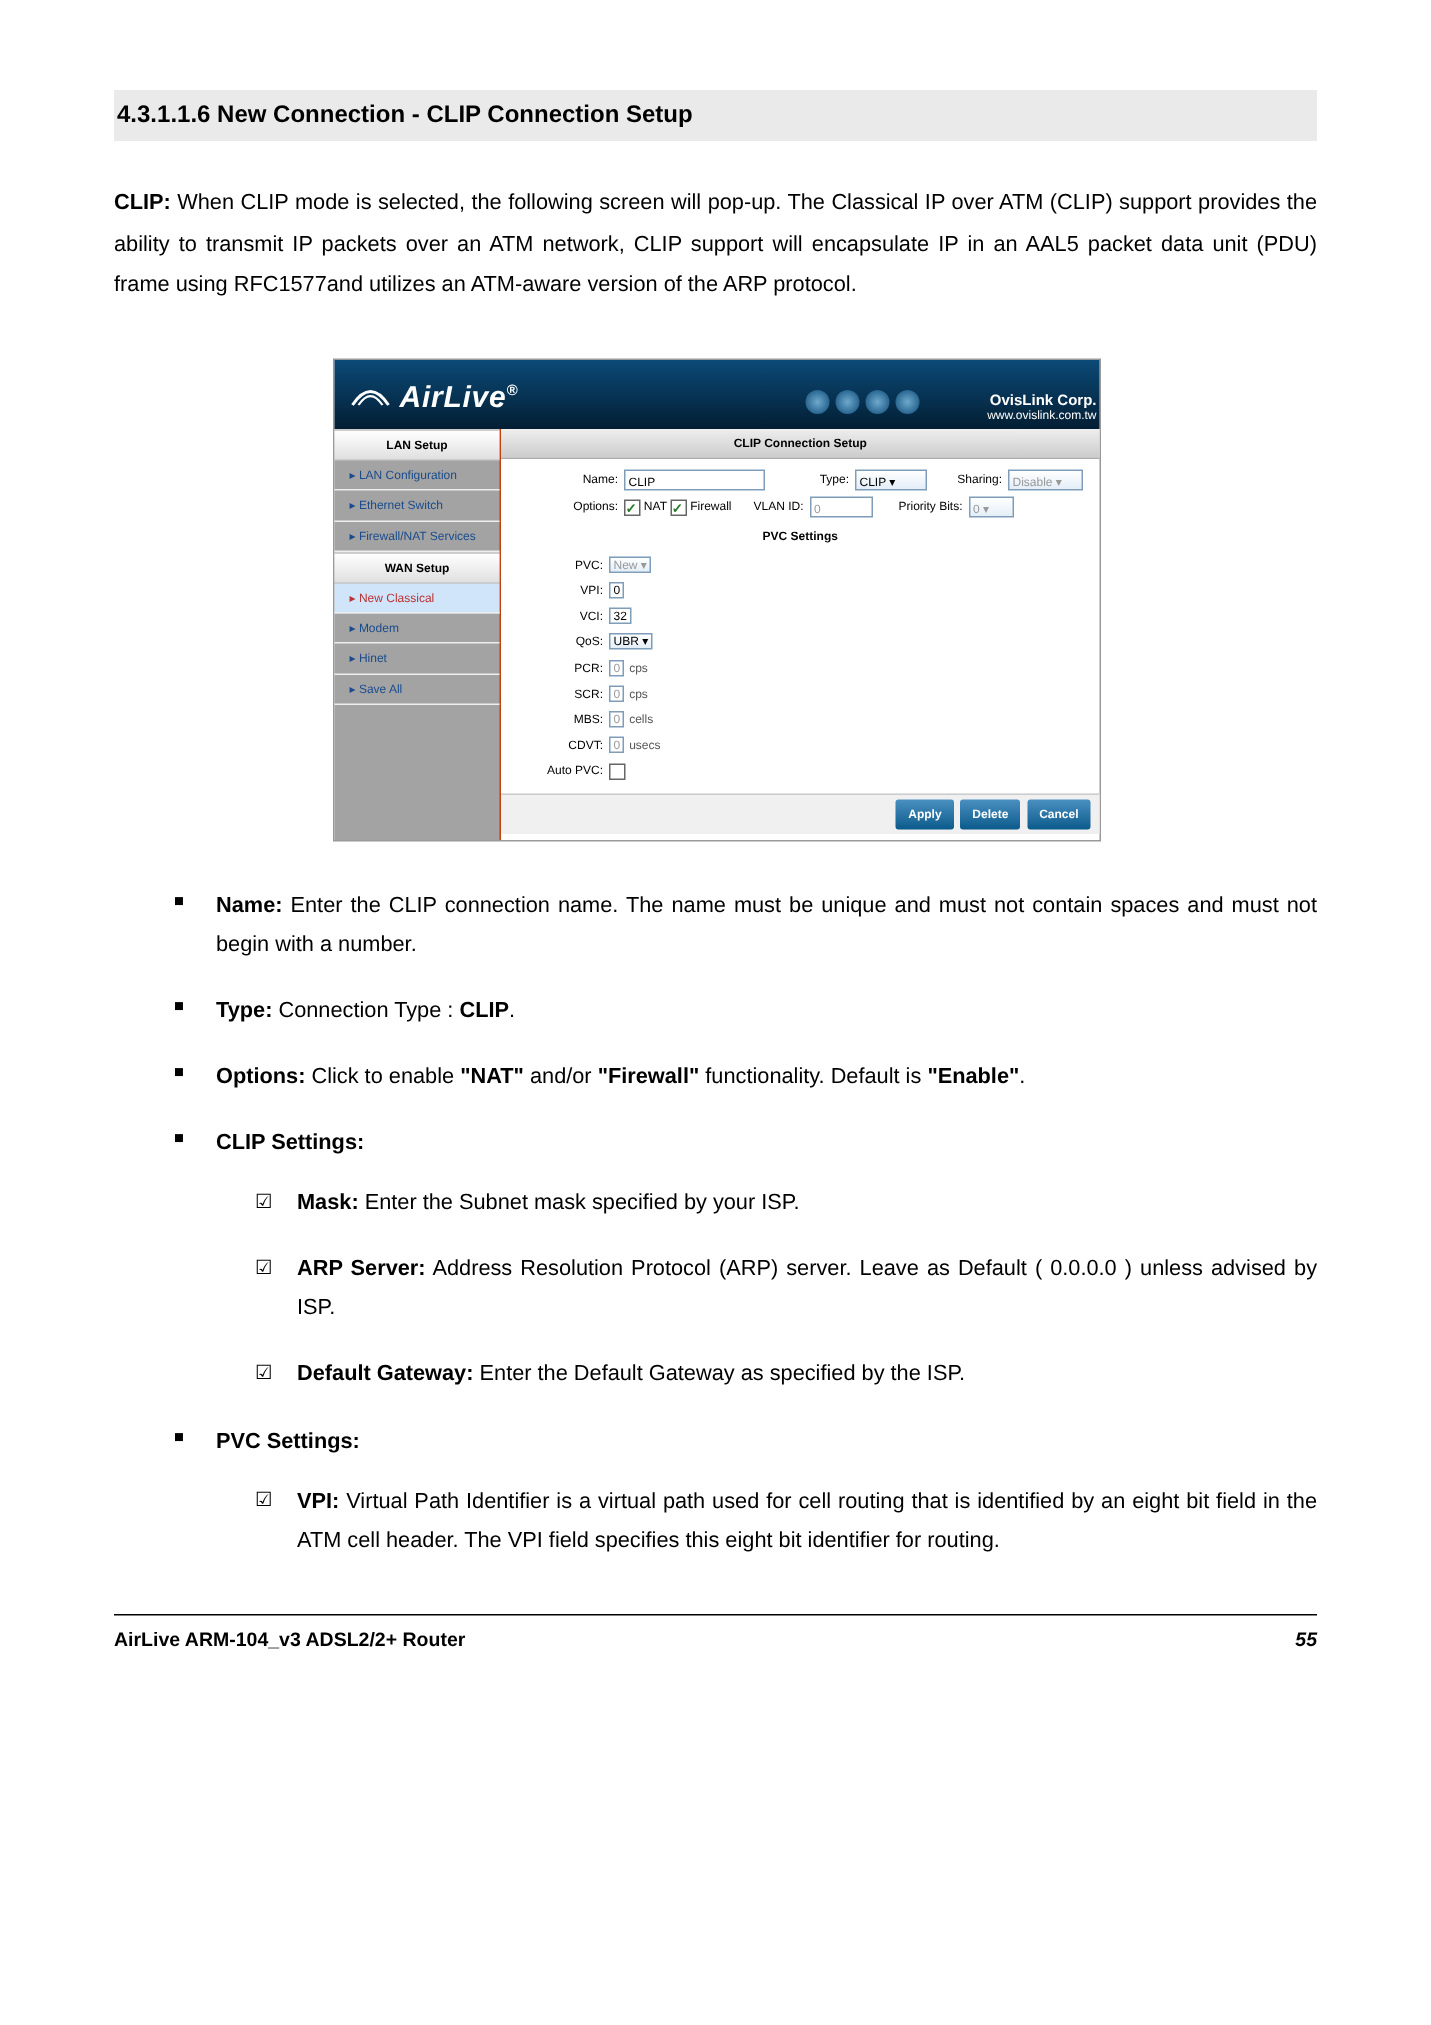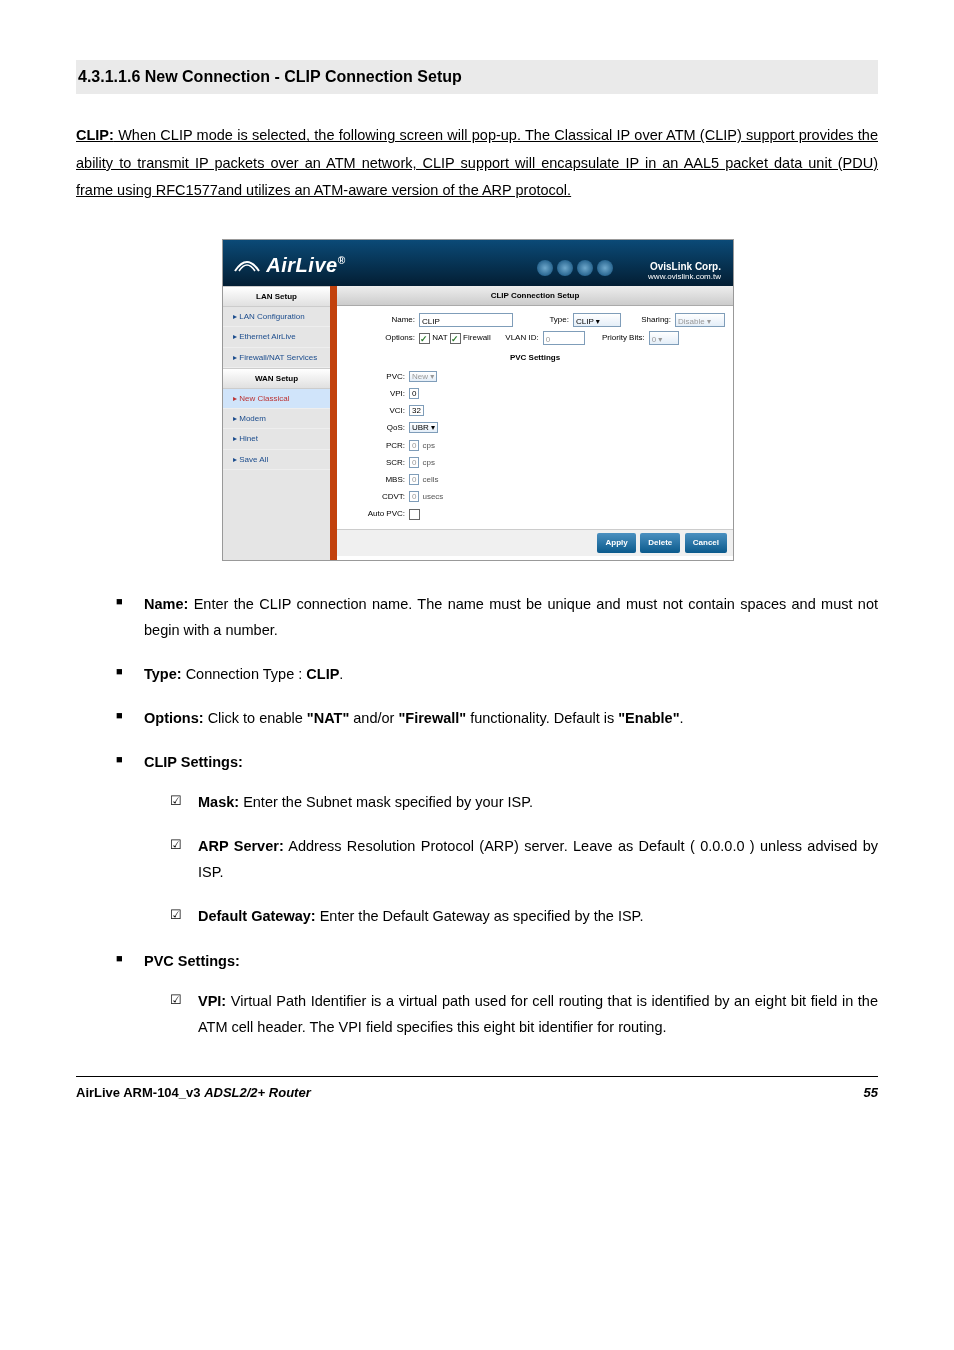--- a/index.html
+++ b/index.html
@@ -15,21 +15,20 @@
   .section-heading {
     font-weight: bold;
     font-size: 16px;
     background: #eaeaea;
     padding: 2px 2px;
     margin-bottom: 28px;
   }
   .para {
     text-align: justify;
     margin-bottom: 24px;
-    text-decoration: underline;
   }
   .screenshot-wrap {
     margin: 34px auto 30px auto;
     width: 510px;
   }
   .screenshot {
     width: 510px;
     background: #fff;
     font-size: 9px;
     color: #000;
@@ -48,21 +47,21 @@
     top: 6px;
     font-style: italic;
     font-weight: bold;
     font-size: 20px;
     color:#fff;
     letter-spacing: .5px;
   }
   .ss-logo .trade { font-size:10px; vertical-align: super;}
   .ss-corp {
     position: absolute;
-    right: 12px;
+    right: 2px;
     bottom: 4px;
     text-align: right;
     font-size: 8px;
     line-height: 1.1;
   }
   .ss-corp b { font-size: 10px;}
   .ss-icons {
     position:absolute;
     right:120px;
     top:20px;
@@ -86,22 +85,22 @@
     font-size:8px;
     font-weight:bold;
     color:#3a3a3a;
     border-right:1px solid #aaa;
     padding:3px 8px 0 8px;
   }
   .ss-topnav .active{ background: linear-gradient(#a8d8f8,#5aa0d0); color:#fff;}
   .ss-body{ display:flex; }
   .ss-side{
     width:110px;
-    background:#e5e5e5;
-    border-right:7px solid #c2410c;
+    background:#a3a3a3;
+    border-right:1px solid #c2410c;
   }
   .ss-side .grp-head{
     background: linear-gradient(#fff,#e0e0e0);
     font-size:8px;
     font-weight:bold;
     text-align:center;
     padding:2px 0;
     border-top:1px solid #ccc;
     border-bottom:1px solid #ccc;
   }
@@ -154,21 +153,21 @@
   .cb.chk::after{content:"✓";position:absolute;top:-3px;left:0;font-size:9px;color:#2a7a2a;font-weight:bold;}
   ul.doclist{ list-style:none; padding-left:40px; margin:10px 0;}
   ul.doclist>li{ position:relative; padding-left:28px; margin-bottom:18px; text-align:justify; line-height:1.8;}
   ul.doclist>li::before{ content:"■"; position:absolute; left:0; top:1px; font-size:11px;}
   ul.sublist{ list-style:none; padding-left:26px; margin:14px 0 0 0;}
   ul.sublist>li{ position:relative; padding-left:28px; margin-bottom:18px; text-align:justify; line-height:1.8;}
   ul.sublist>li::before{ content:"☑"; position:absolute; left:0; top:0px; font-size:13px;}
   hr.footer-line{ border:none; border-top:1.5px solid #000; margin:36px 0 4px 0;}
   .footer{ font-size:13px;}
   .footer .left{ font-weight:bold;}
-  .footer .mid{ font-style:italic; font-weight:bold;}
+  .footer .mid{ font-weight:bold;}
   .footer .pg{ float:right; font-style:italic; font-weight:bold;text-align:right;}
 </style>
 </head>
 <body>
 
 <div class="section-heading">4.3.1.1.6 New Connection - CLIP Connection Setup</div>
 
 <p class="para">
   <b>CLIP:</b><span> When CLIP mode is selected, the following screen will pop-up. The Classical IP over ATM (CLIP) support provides the ability to transmit IP packets over an ATM network, CLIP support will encapsulate IP in an AAL5 packet data unit (PDU) frame using RFC1577and utilizes an ATM-aware version of the ARP protocol.</span>
 </p>
@@ -190,21 +189,21 @@
           <span></span>
         </div>
     <div class="ss-corp">
       <b>OvisLink Corp.</b><br><span>www.ovislink.com.tw</span>
     </div>
   </div>
   <div class="ss-body">
     <div class="ss-side">
       <div class="grp-head">LAN Setup</div>
       <a>▸ <span>LAN Configuration</span></a>
-      <a>▸ <span>Ethernet AirLive</span></a>
+      <a>▸ <span>Ethernet Switch</span></a>
       <a>▸ <span>Firewall/NAT Services</span></a>
       <div class="grp-head">WAN Setup</div>
       <a class="hilite">▸ <span>New Classical</span></a>
       <a>▸ <span>Modem</span></a>
       <a>▸ <span>Hinet</span></a>
       <a>▸ <span>Save All</span></a>
     </div>
     <div class="ss-main">
       <div class="ss-title">CLIP Connection Setup</div>
       <div class="ss-form">

